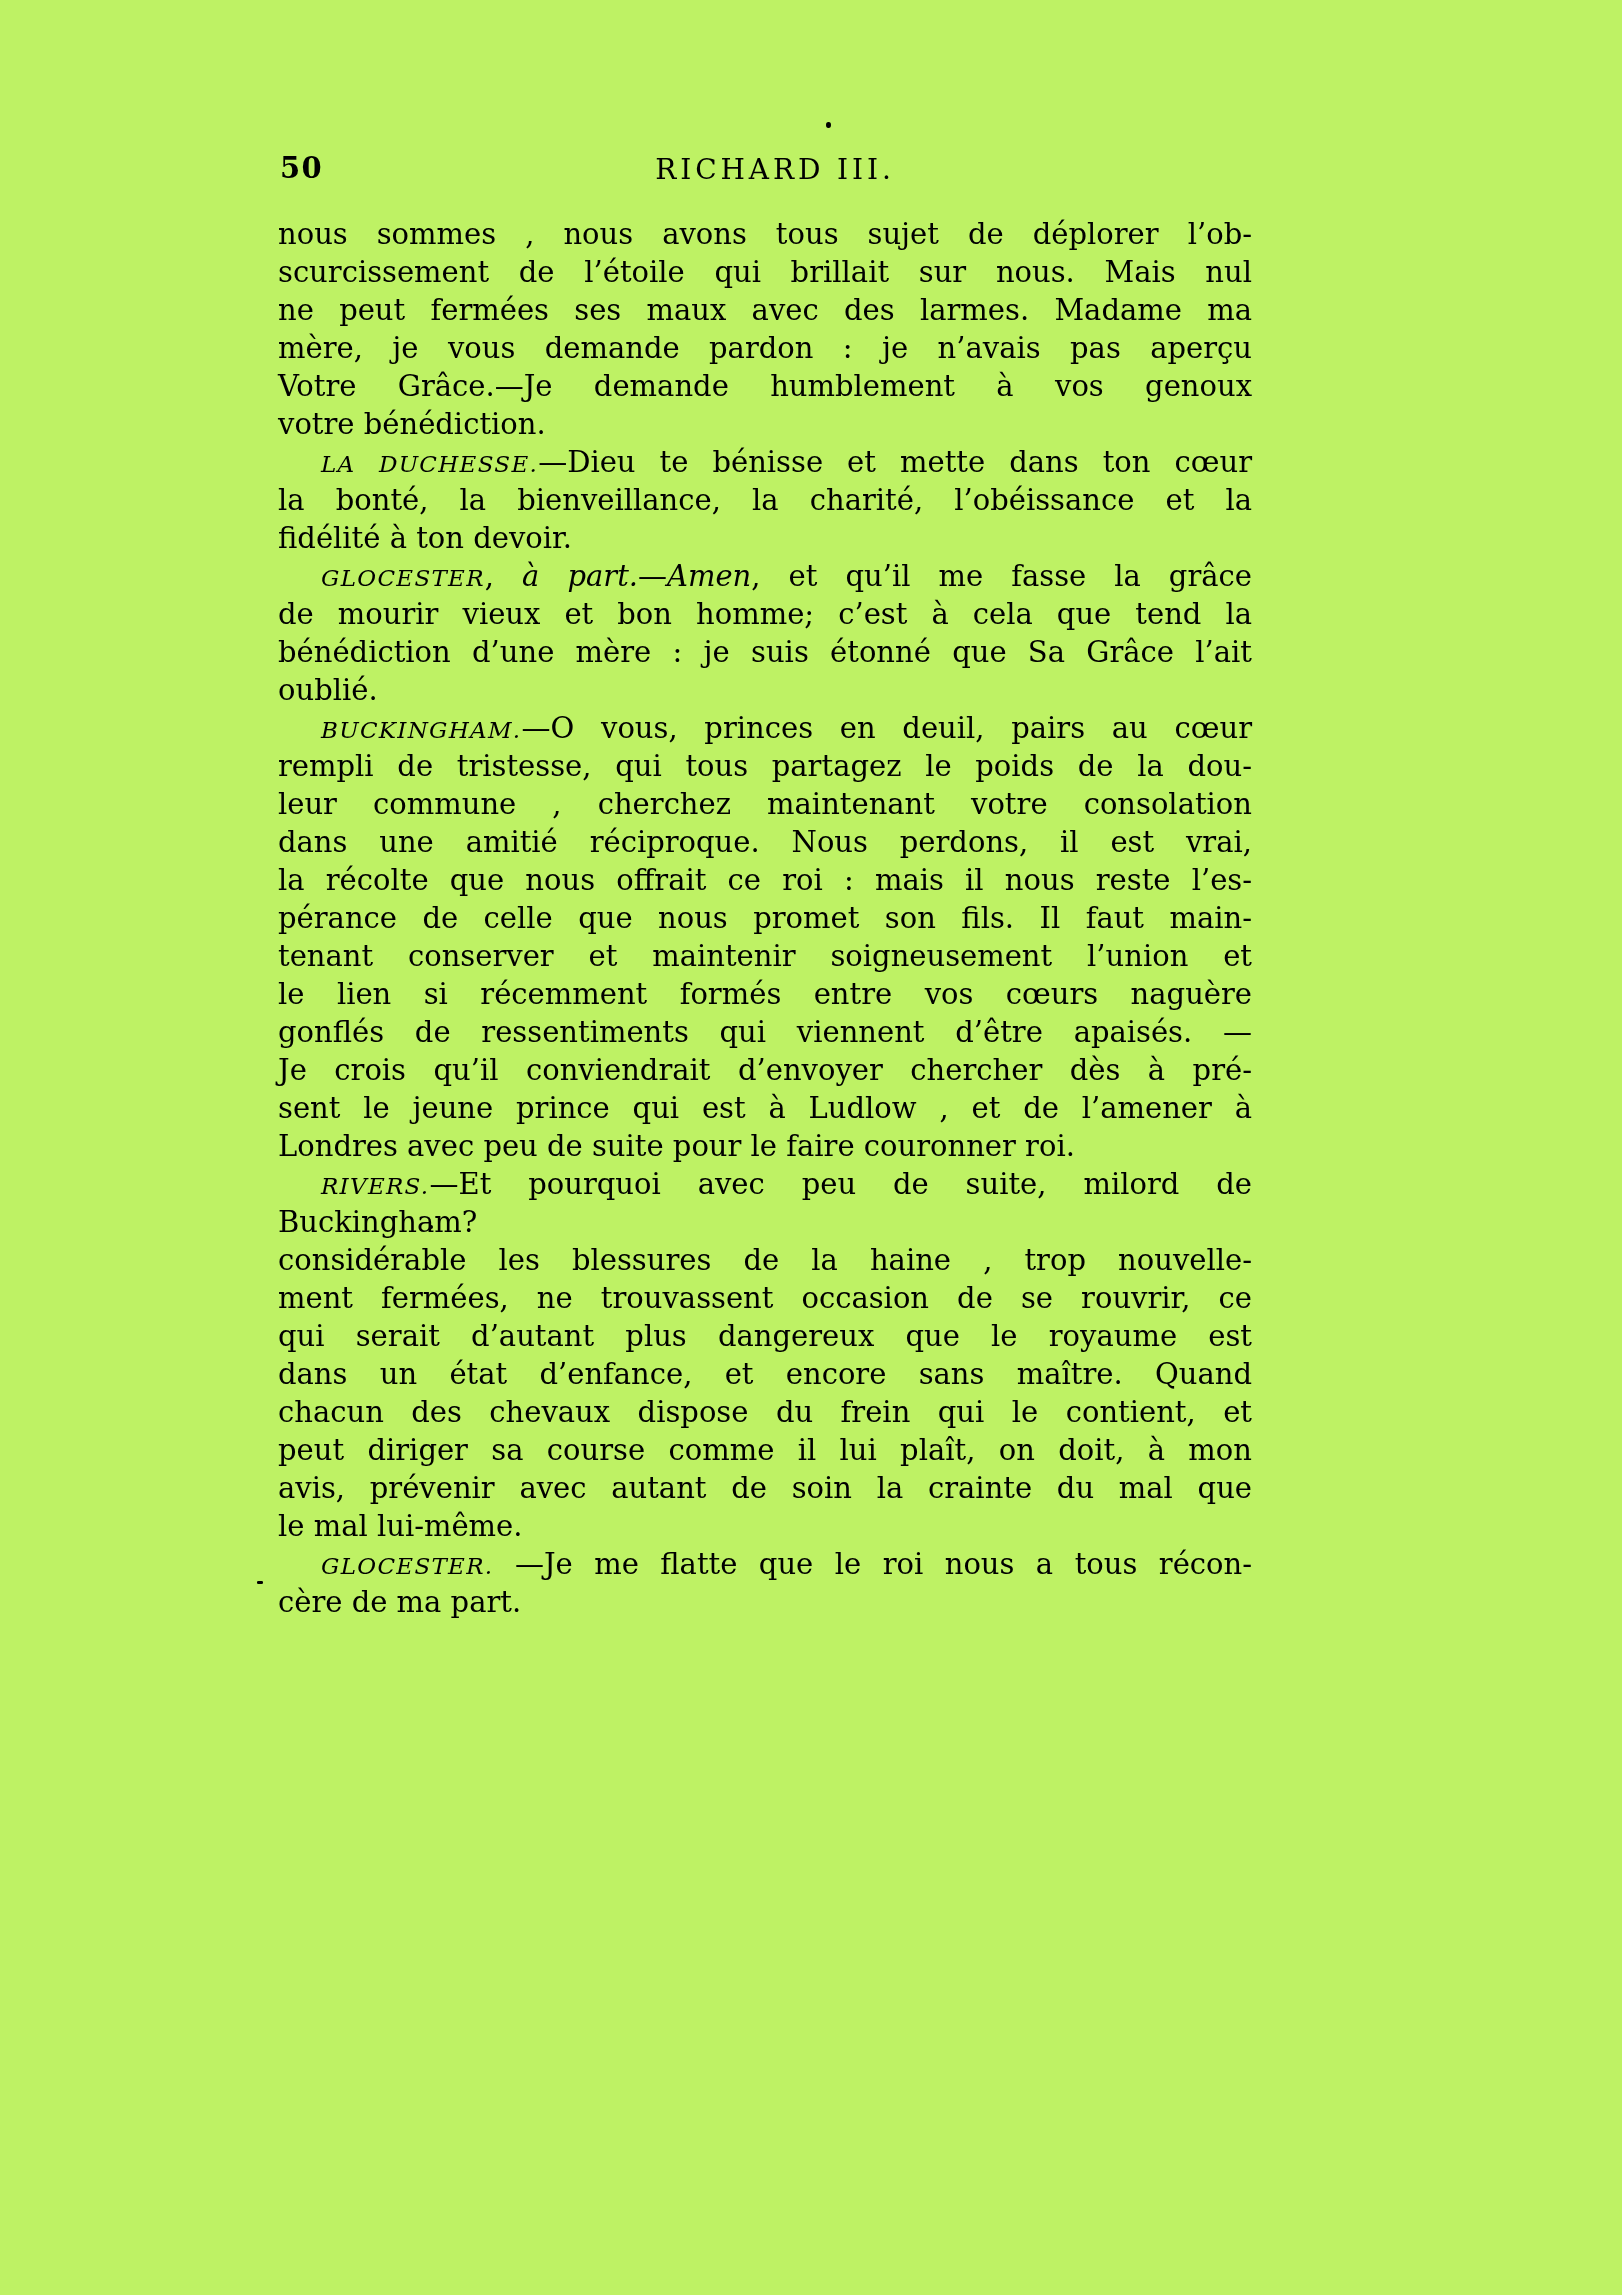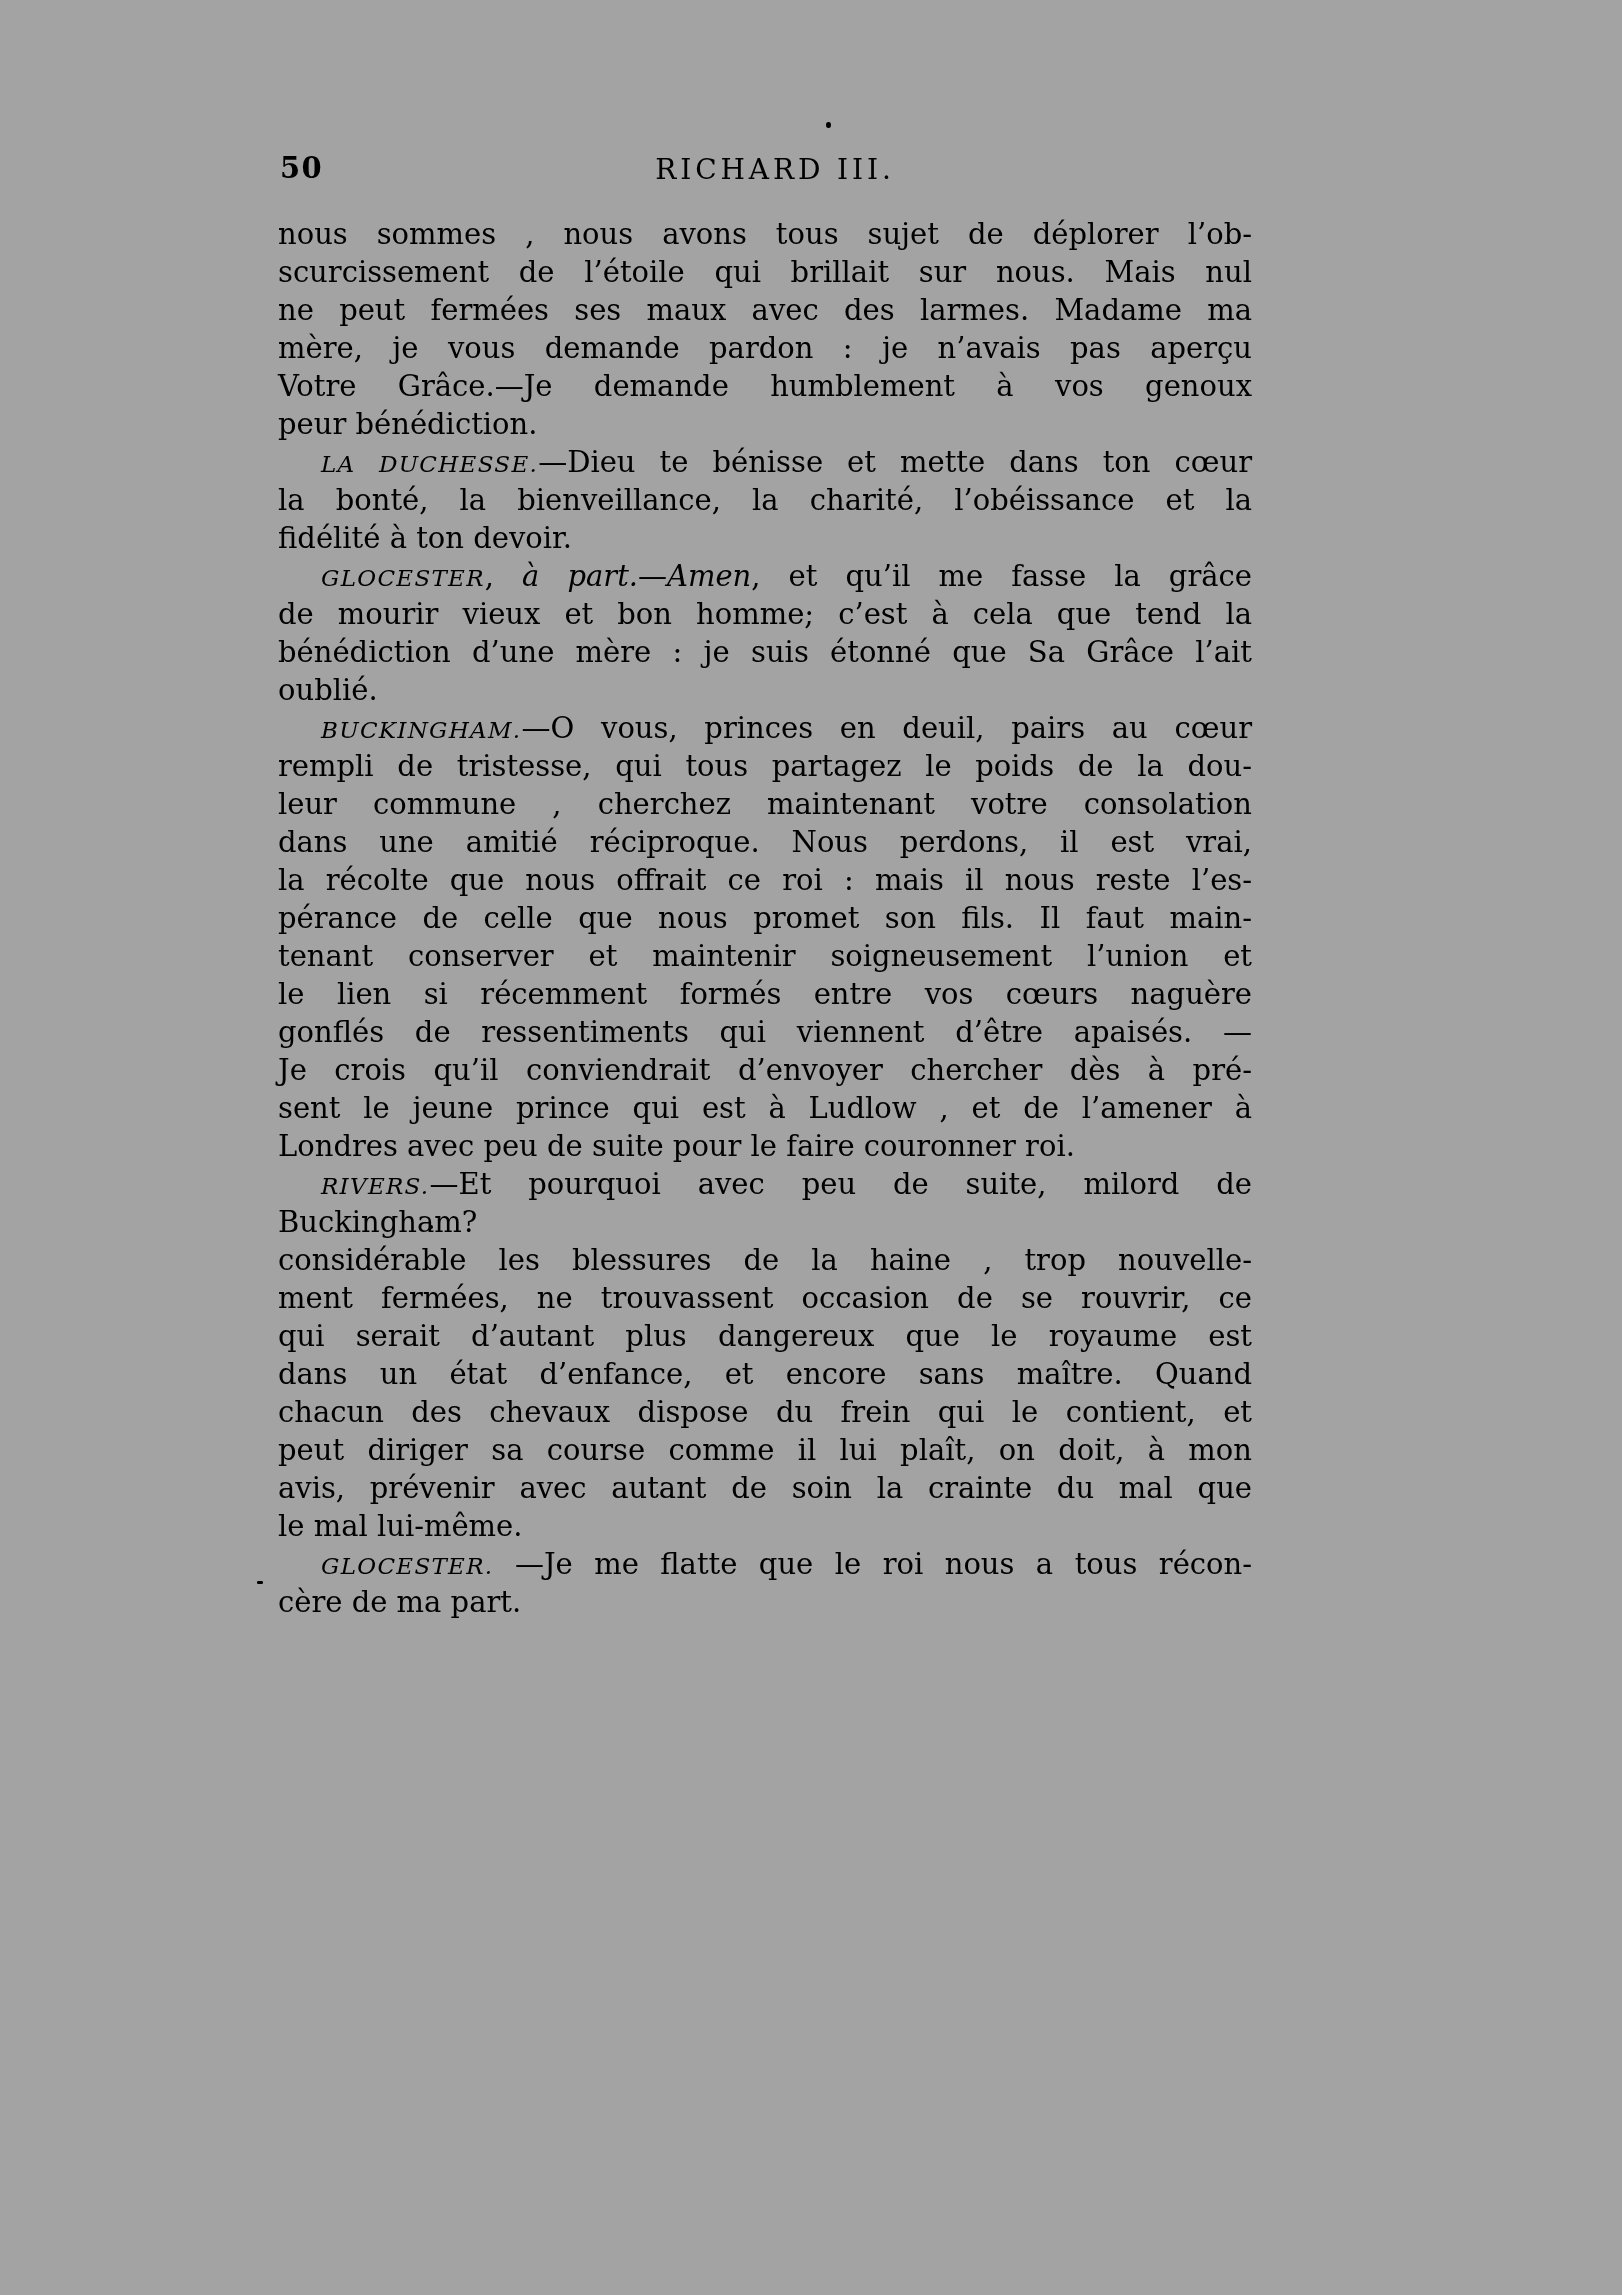--- a/index.html
+++ b/index.html
@@ -1,20 +1,20 @@
 <!DOCTYPE html>
 <html style="font-size:10.5px"><head>
 <meta charset="utf-8">
 <style>
   html, body { margin: 0; padding: 0; background: #e8e8e8; }
   .page {
     position: relative;
     width: 1623px;
     height: 2295px;
-    background: #a3a3a3;
+    background: #bef264;
     color: #000000;
     font-family: "DejaVu Serif", "Liberation Serif", serif;
     overflow: hidden;
   }
   
   .page-number {
     position: absolute;
     left: 280px;
     top: 151px;
     font-size: 29px;
@@ -71,21 +71,21 @@
   <span class="page-number">50</span>
 
   <span class="running-title">RICHARD III.</span>
 
   <div class="textblock" id="textblock">
       <div class="line just"><span>nous sommes , nous avons tous sujet de déplorer l’ob-</span></div>
       <div class="line just"><span>scurcissement de l’étoile qui brillait sur nous. Mais nul</span></div>
       <div class="line just"><span>ne peut fermées ses maux avec des larmes. Madame ma</span></div>
       <div class="line just"><span>mère, je vous demande pardon : je n’avais pas aperçu</span></div>
       <div class="line just"><span>Votre Grâce.—Je demande humblement à vos genoux</span></div>
-      <div class="line last"><span>peur bénédiction.</span></div>
+      <div class="line last"><span>votre bénédiction.</span></div>
       <div class="line just ind"><span class="sc">LA DUCHESSE.</span><span>—Dieu te bénisse et mette dans ton cœur</span></div>
       <div class="line just"><span>la bonté, la bienveillance, la charité, l’obéissance et la</span></div>
       <div class="line last"><span>fidélité à ton devoir.</span></div>
       <div class="line just ind"><span class="sc">GLOCESTER</span><span>, </span><span class="i">à part.</span><span>—</span><span class="i">Amen</span><span>, et qu’il me fasse la grâce</span></div>
       <div class="line just"><span>de mourir vieux et bon homme; c’est à cela que tend la</span></div>
       <div class="line just"><span>bénédiction d’une mère : je suis étonné que Sa Grâce l’ait</span></div>
       <div class="line last"><span>oublié.</span></div>
       <div class="line just ind"><span class="sc">BUCKINGHAM.</span><span>—O vous, princes en deuil, pairs au cœur</span></div>
       <div class="line just"><span>rempli de tristesse, qui tous partagez le poids de la dou-</span></div>
       <div class="line just"><span>leur commune , cherchez maintenant votre consolation</span></div>

